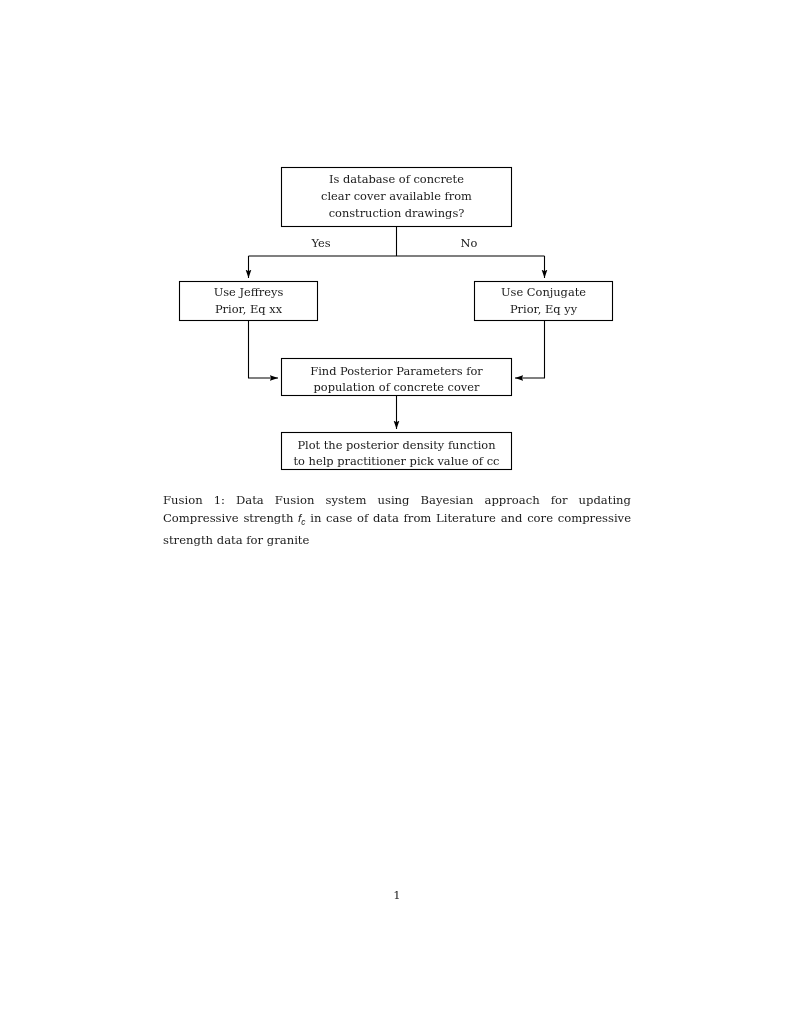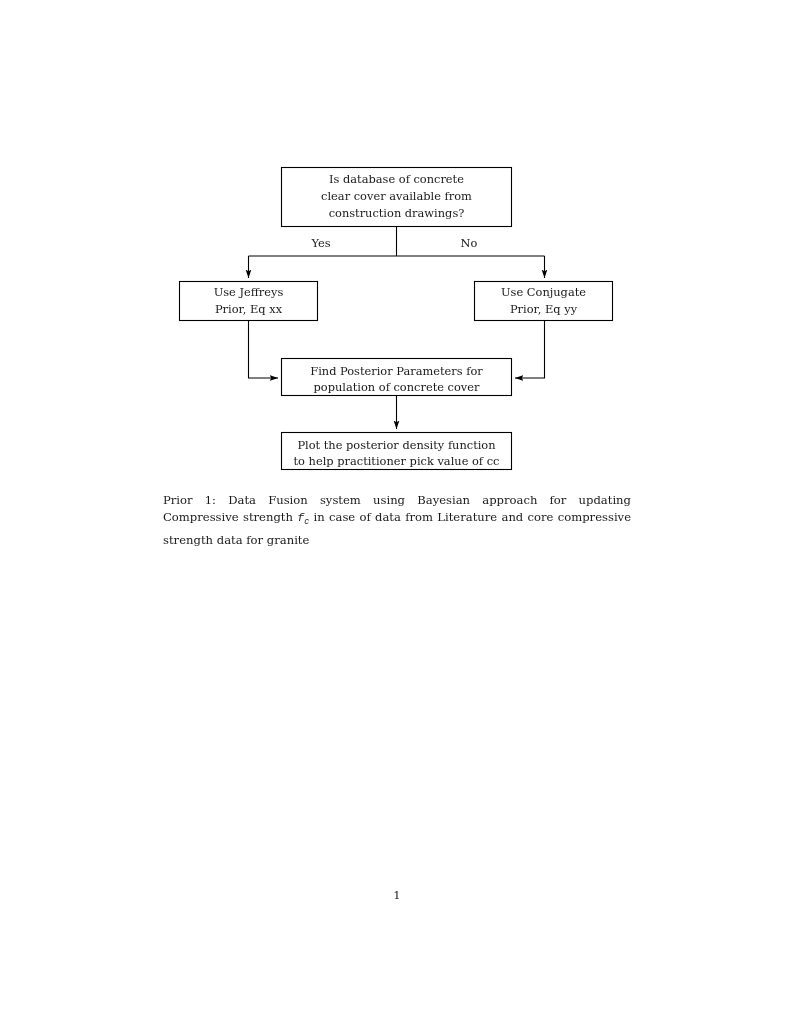--- a/index.html
+++ b/index.html
@@ -65,21 +65,21 @@
     line-height: 17.4px;
     color: #1a1a1a;
     text-align: justify;
     text-justify: inter-word;
     hyphens: manual;
   }
   #figure-caption .cap-label {
     white-space: nowrap;
   }
   .mathvar {
-    font-family: Liberation Mono, monospace;
+    font-family: Liberation Sans, sans-serif;
     font-style: italic;
   }
   .mathvar sub {
     font-style: italic;
     font-size: 0.72em;
   }
   
   #page-number {
     position: absolute;
     left: 0;
@@ -149,17 +149,17 @@
 
       <g>
         <rect class="node-rect" x="281.5" y="432.5" width="230" height="37"></rect>
         <text class="node-text" x="396.5" y="449">Plot the posterior density function</text>
         <text class="node-text" x="396.5" y="465">to help practitioner pick value of cc</text>
       </g>
 
     </svg>
   </div>
 
-  <div id="figure-caption"><span class="cap-label">Prior 1:</span><span> </span><span>Data Fusion system using Bayesian approach for updating Compressive strength</span><span> </span><span class="mathvar"><span>f</span><sub>c</sub></span><span> </span><span>in case of data from Literature and core compressive strength data for granite</span></div>
+  <div id="figure-caption"><span class="cap-label">Fusion 1:</span><span> </span><span>Data Fusion system using Bayesian approach for updating Compressive strength</span><span> </span><span class="mathvar"><span>f</span><sub>c</sub></span><span> </span><span>in case of data from Literature and core compressive strength data for granite</span></div>
 
   <div id="page-number">1</div>
 
 </div>
 
 </body></html>

